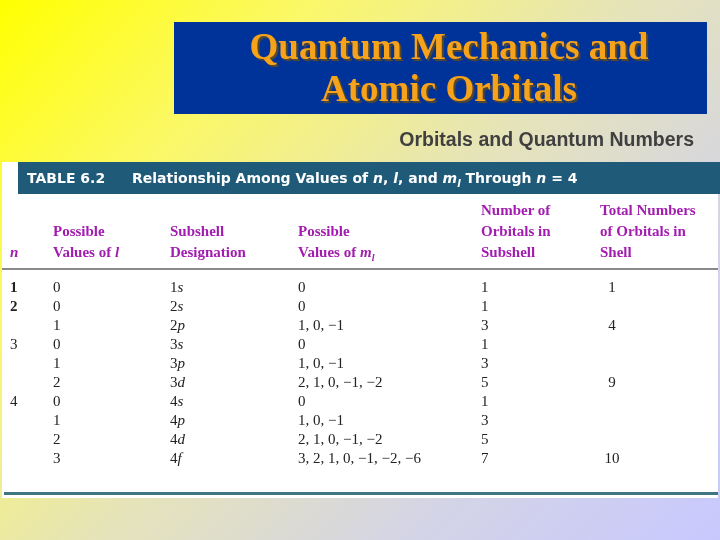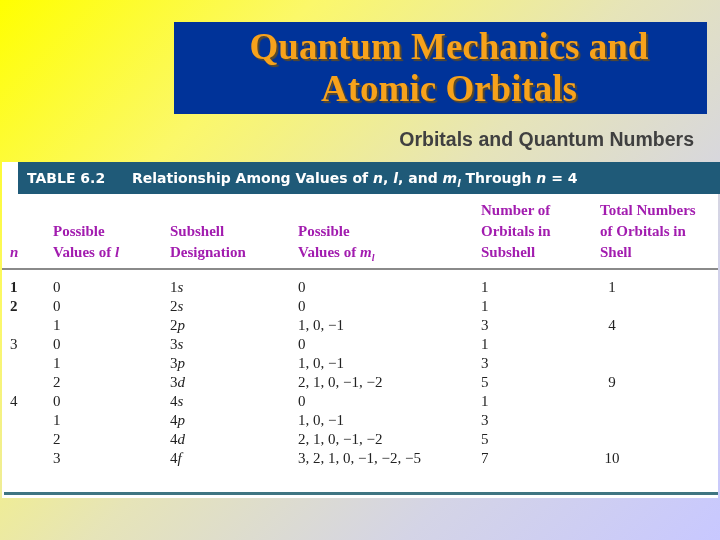--- a/index.html
+++ b/index.html
@@ -186,19 +186,19 @@
     <span class="cell c-sub"><span>4</span><span class="sub-letter">d</span></span>
     <span class="cell c-ml">2, 1, 0, −1, −2</span>
     <span class="cell c-num">5</span>
     <span class="cell c-tot"></span>
   </div>
 
   <div class="row" style="top:287px;">
     <span class="cell c-n"></span>
     <span class="cell c-l">3</span>
     <span class="cell c-sub"><span>4</span><span class="sub-letter">f</span></span>
-    <span class="cell c-ml">3, 2, 1, 0, −1, −2, −5</span>
+    <span class="cell c-ml">3, 2, 1, 0, −1, −2, −6</span>
     <span class="cell c-num">7</span>
     <span class="cell c-tot">10</span>
   </div>
 
   <div class="bottom-rule"></div>
 </div>
 
 </body></html>

